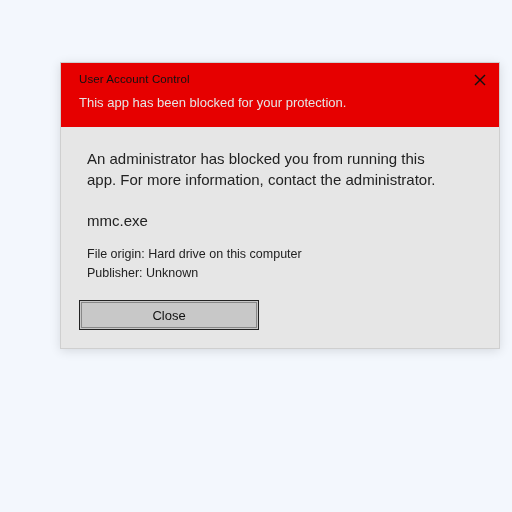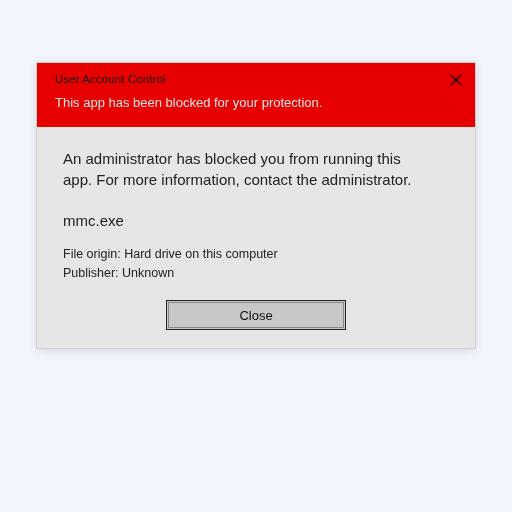--- a/index.html
+++ b/index.html
@@ -6,20 +6,21 @@
   html, body {
     margin: 0; padding: 0;
     width: 512px; height: 512px;
     font-family: "Segoe UI", Tahoma, sans-serif;
     background: #f3f7fd;
   }
   .stage {
     width: 468px; height: 512px;
     background: #f3f7fd;
     position: relative;
+    margin-left: 24px;
   }
   .dialog {
     position: absolute;
     left: 36px; top: 62px;
     width: 440px;
     background: #e6e6e6;
     border: 1px solid #cfcfcf;
     box-shadow: 0 2px 10px rgba(0,0,0,0.12);
   }
   .header {
@@ -66,21 +67,21 @@
     line-height: 1.5;
     color: #222;
     max-width: 380px;
   }
   .detail-row {
     word-break: break-word;
   }
   .footer {
     padding: 10px 18px 18px 18px;
     display: flex;
-    justify-content: center;
+    justify-content: flex-start;
   }
   .btn-close {
     width: 180px;
     height: 30px;
     background: #c8c8c8;
     border: 1px solid #222;
     outline: 1px solid #888;
     outline-offset: -3px;
     font-size: 13px;
     color: #111;

